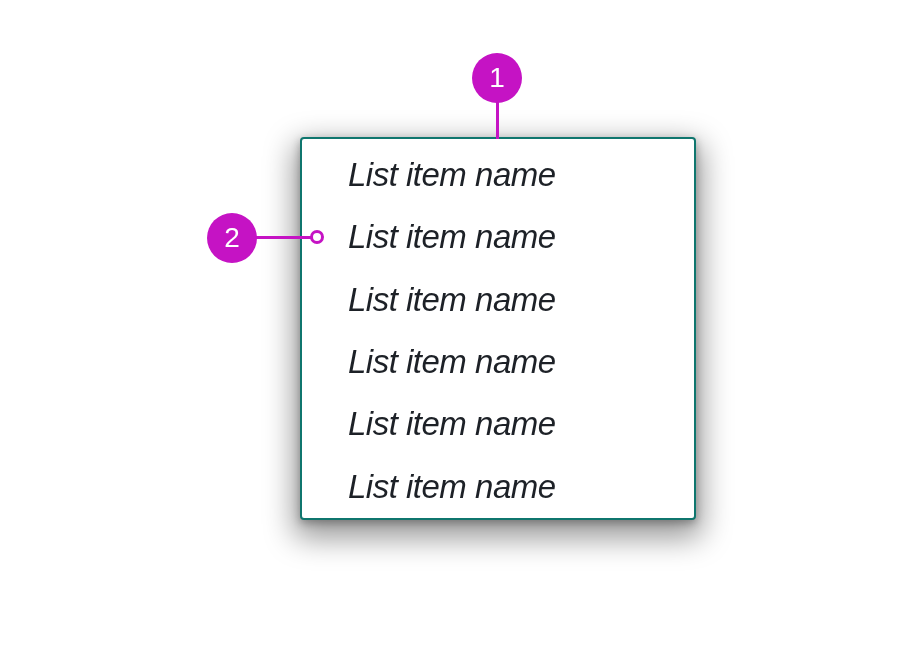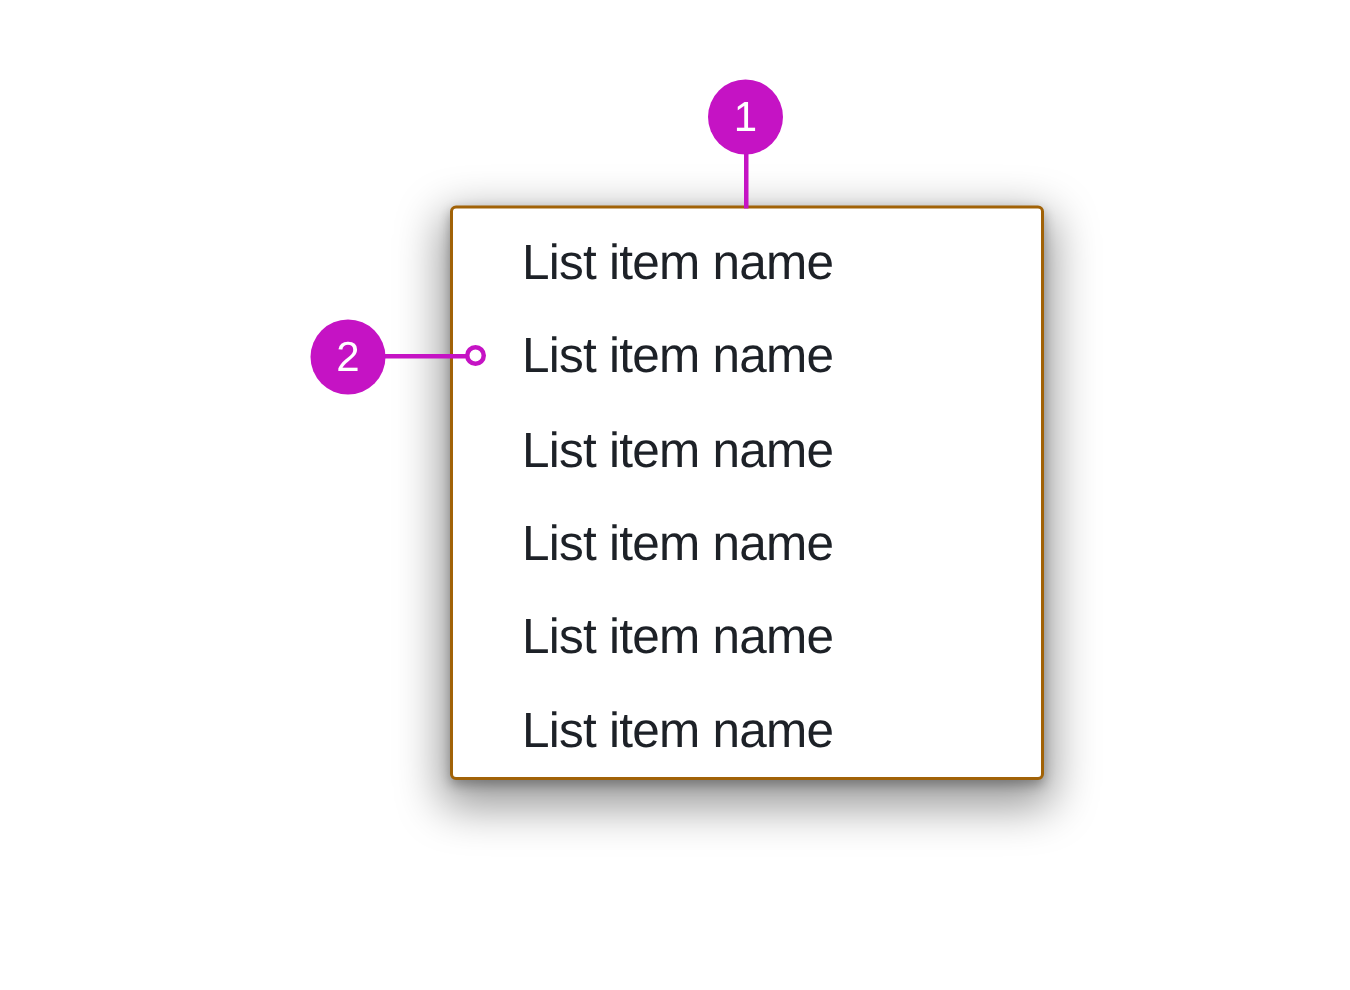--- a/index.html
+++ b/index.html
@@ -14,24 +14,25 @@
   }
 
   
   .card {
     position: absolute;
     left: 300px;
     top: 137px;
     width: 396px;
     height: 383px;
     background: #ffffff;
-    border: 2px solid #a16207;
+    border: 2px solid #0f766e;
     border-radius: 4px;
     box-shadow: 0 12px 30px 6px rgba(0,0,0,0.40), 0 3px 8px rgba(0,0,0,0.28);
     z-index: 1;
+    font-style: italic;
   }
   .list {
     display: flex;
     flex-direction: column;
     height: 100%;
     padding-top: 5px;
   }
   .row {
     flex: 1;
     display: flex;

